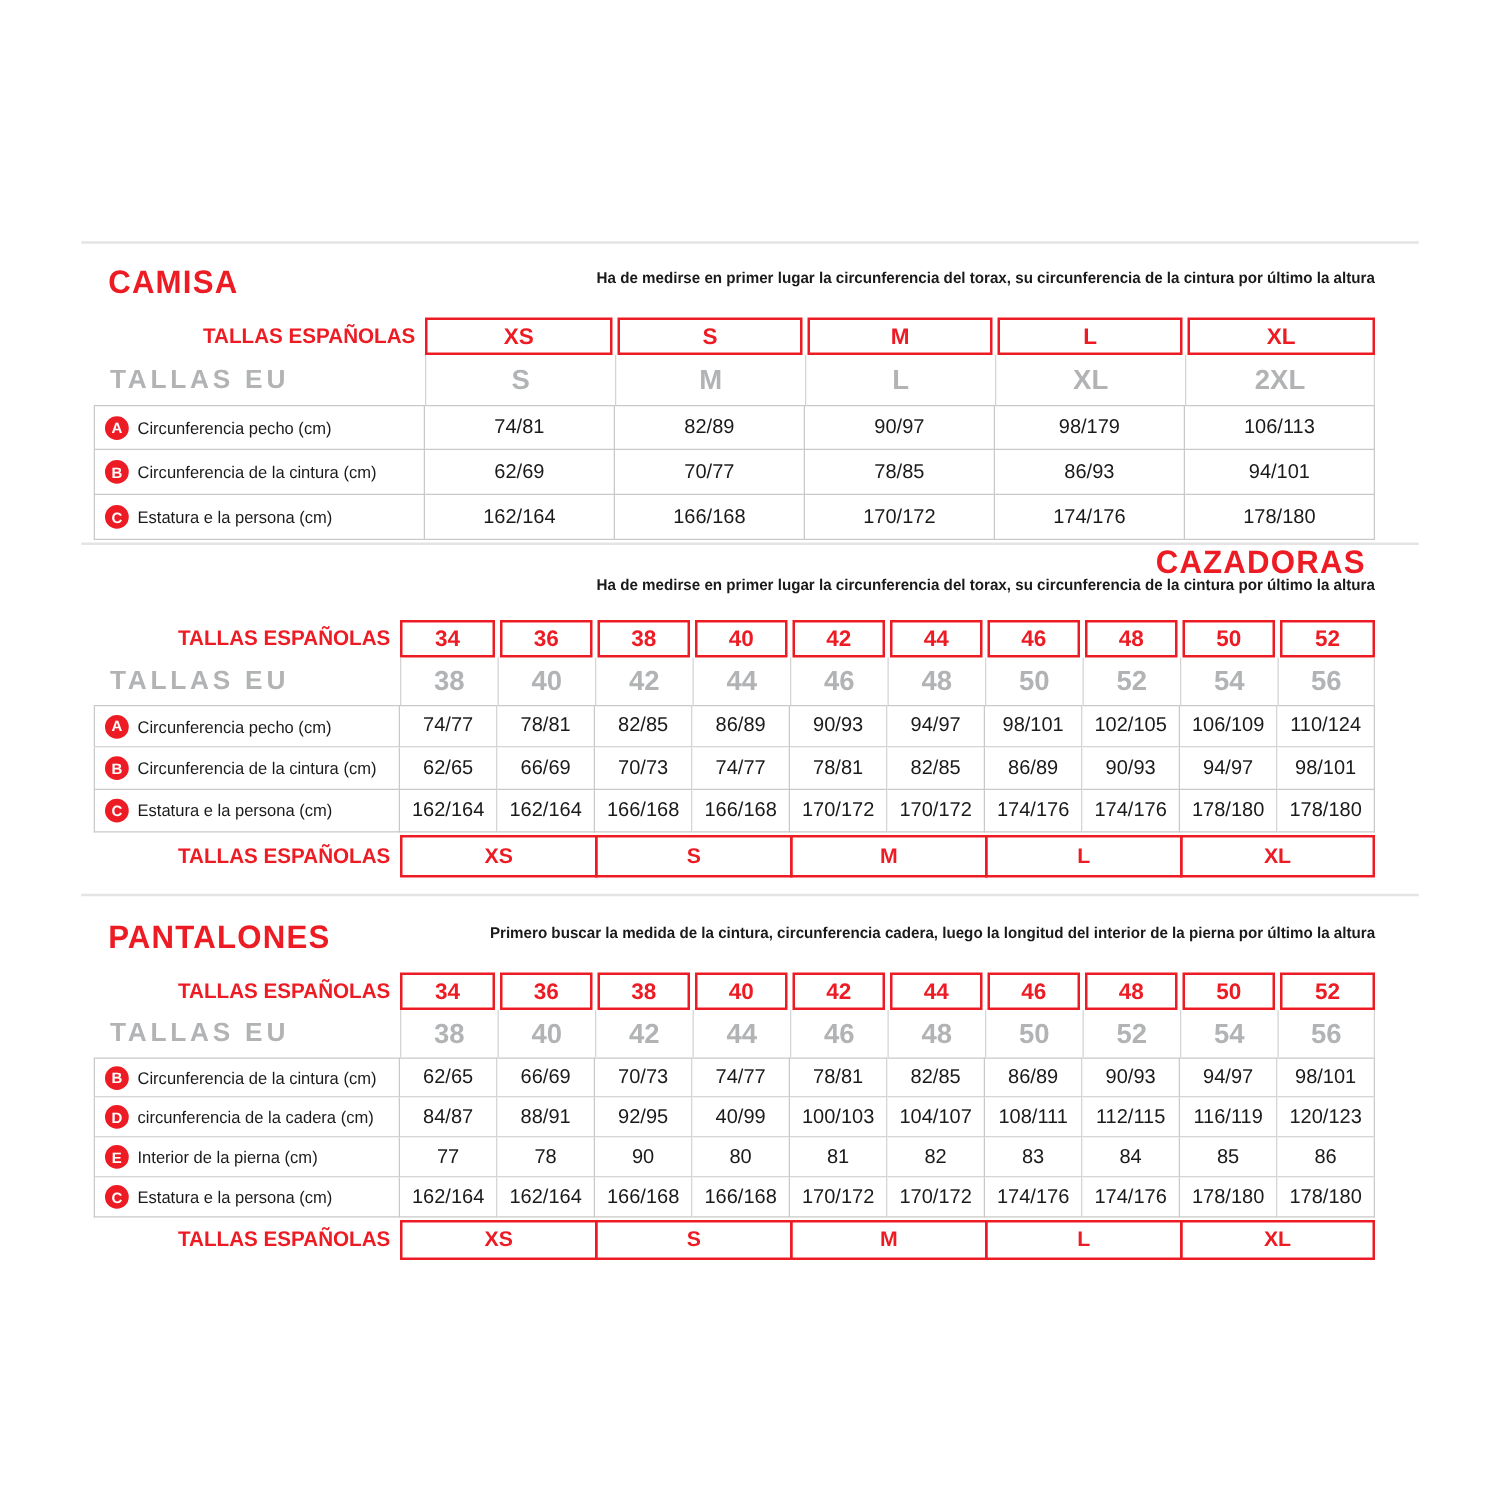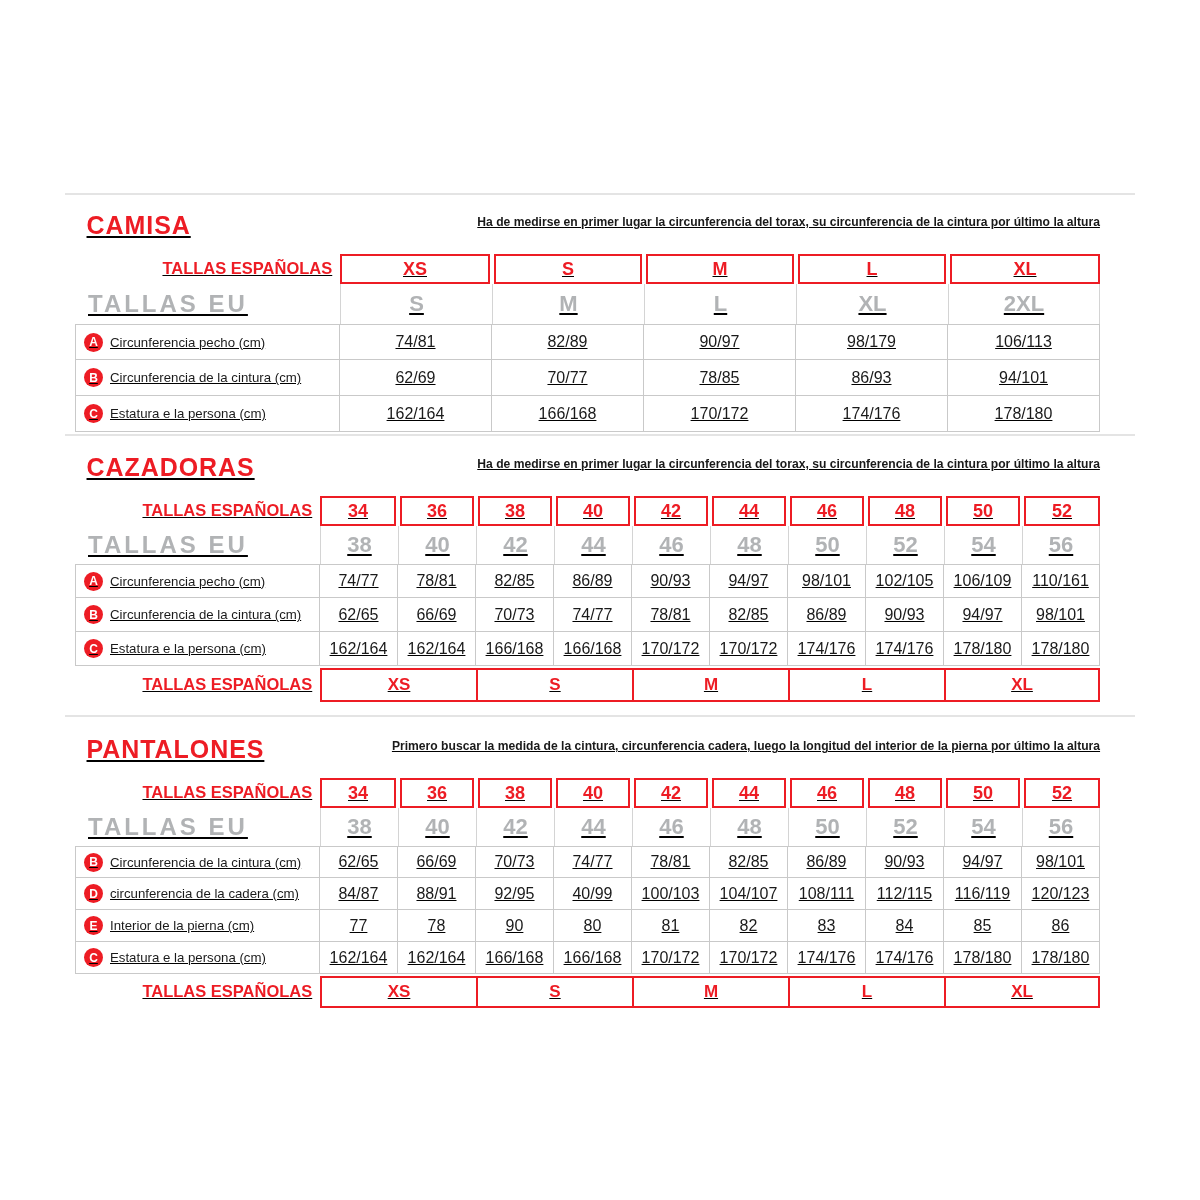--- a/index.html
+++ b/index.html
@@ -8,29 +8,29 @@
     --bgray:#c9c9c9;
     --eugray:#d4d4d4;
     --divider:#e4e4e4;
     --ink:#1a1a1a;
   }
   *{margin:0;padding:0;box-sizing:border-box;}
   html,body{width:1200px;height:1200px;background:#ffffff;
     font-family:"Liberation Sans", sans-serif;-webkit-font-smoothing:antialiased;}
   .page{position:relative;width:1200px;height:1200px;background:#fff;overflow:hidden;}
 
-  .size-section{position:absolute;left:65px;width:1070px;border-top:2px solid var(--divider);text-decoration:underline;}
+  .size-section{position:absolute;left:65px;width:1070px;border-top:2px solid var(--divider);}
   .s0{top:193px;height:241px;}
   .s1{top:434px;height:281px;}
   .s2{top:715px;height:285px;}
 
   .sec-header{display:flex;align-items:flex-end;justify-content:space-between;
     margin-left:10px;width:1025px;}
   .s0 .sec-header{height:43px;}
-  .s1 .sec-header{height:44px;}
+  .s1 .sec-header{height:44px;flex-direction:column;}
   .s2 .sec-header{height:45px;}
   .sec-title{color:var(--red);font-size:26px;font-weight:bold;letter-spacing:1px;
     padding-left:12px;line-height:1;transform:scaleX(.96);transform-origin:left;}
   .sec-note{color:var(--ink);font-size:12.5px;font-weight:bold;text-align:right;
     line-height:1.1;padding-bottom:8px;transform:scaleX(.97);transform-origin:right;}
 
   .tbl{margin-left:10px;width:1025px;margin-top:16px;}
   .grid{display:grid;}
   .s0 .grid{grid-template-columns:265px repeat(5,1fr);}
   .s1 .grid,.s2 .grid{grid-template-columns:245px repeat(10,1fr);}
@@ -39,21 +39,21 @@
   .row-es{height:30px;}
   .lbl-es{display:flex;align-items:center;justify-content:flex-end;padding-right:8px;
     color:var(--red);font-weight:bold;font-size:17px;transform:scaleX(.97);transform-origin:right;}
   .cell-es{border:2px solid var(--red);display:flex;align-items:center;justify-content:center;
     color:var(--red);font-weight:bold;font-size:18px;margin:0 2px;}
   .cell-es.first{margin-left:0;} .cell-es.last{margin-right:0;}
 
   
   .s0 .row-eu{height:40px;} .s1 .row-eu,.s2 .row-eu{height:38px;}
   .lbl-eu{display:flex;align-items:center;color:var(--gray-txt);font-weight:bold;
-    font-size:24px;letter-spacing:3px;padding-left:13px;}
+    font-size:21px;letter-spacing:3px;padding-left:13px;}
   .cell-eu{display:flex;align-items:center;justify-content:center;color:var(--gray-txt);
     font-weight:bold;font-size:22px;border-left:1px solid var(--eugray);}
   .cell-eu.last{border-right:1px solid var(--eugray);text-align:center;}
 
   
   .s0 .row-data{height:36px;} .s1 .row-data{height:34px;} .s2 .row-data{height:32px;}
   .lbl-data,.cell-data{border-right:1px solid var(--bgray);border-bottom:1px solid var(--bgray);
     display:flex;align-items:center;background:#fff;}
   .lbl-data{gap:7px;padding-left:8px;}
   .cell-data{justify-content:center;color:var(--ink);font-size:16px;}
@@ -172,21 +172,21 @@
           </div>
           <div class="cell-data t">74/77</div>
           <div class="cell-data t">78/81</div>
           <div class="cell-data t">82/85</div>
           <div class="cell-data t">86/89</div>
           <div class="cell-data t">90/93</div>
           <div class="cell-data t">94/97</div>
           <div class="cell-data t">98/101</div>
           <div class="cell-data t">102/105</div>
           <div class="cell-data t">106/109</div>
-          <div class="cell-data t">110/161</div>
+          <div class="cell-data t">110/124</div>
         </div>
         <div class="grid row-data">
           <div class="lbl-data l">
             <div class="badge">B</div>
             <div class="mlabel">Circunferencia de la cintura (cm)</div>
           </div>
           <div class="cell-data">62/65</div>
           <div class="cell-data">66/69</div>
           <div class="cell-data">70/73</div>
           <div class="cell-data">74/77</div>

